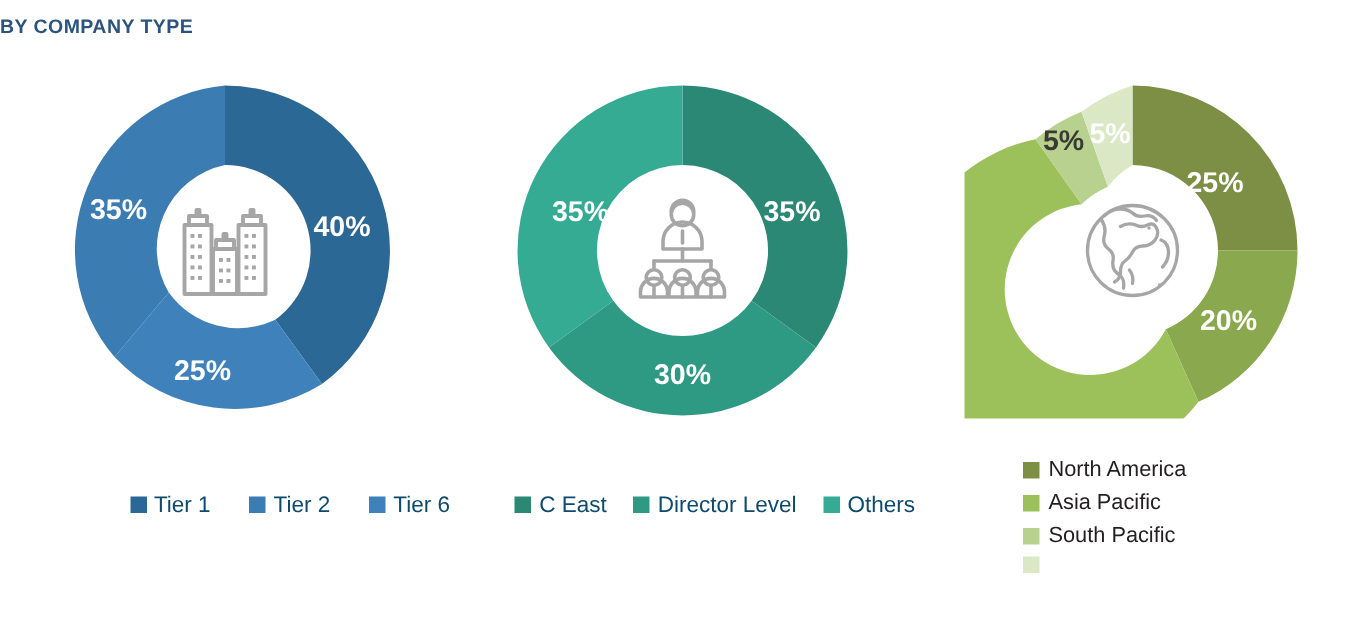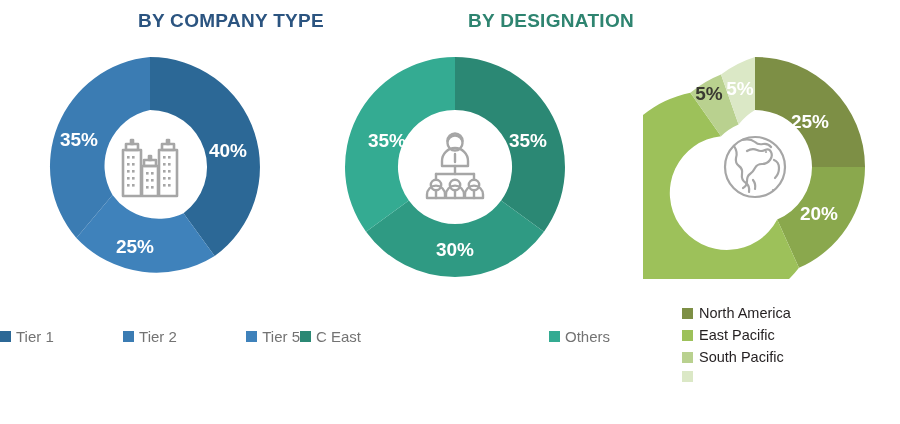--- a/index.html
+++ b/index.html
@@ -22,26 +22,25 @@
   }
   #panel-company { left: 0px;   width: 300px; }
   #panel-designation { left: 300px; width: 310px; }
   #panel-region { left: 610px; width: 290px; }
 
   .panel-title {
     position: absolute;
     top: 10px;
     left: 0;
     width: 100%;
-    text-align: right;
-    font-size: 19px;
+    text-align: left;
+    font-size: 13px;
     font-weight: bold;
     letter-spacing: 0.3px;
     white-space: nowrap;
-    margin-left: 24px;
   }
   #title-company { color: #2b5480; }
   #title-designation { color: #2e8470; }
   #title-region { color: #77a036; }
 
   .donut-wrap {
     position: absolute;
     top: 55px;
     left: 50%;
     transform: translateX(-50%);
@@ -71,25 +70,25 @@
     height: 78px;
   }
 
   
   .legend-row {
     position: absolute;
     top: 328px;
     left: 0;
     width: 100%;
     display: flex;
-    justify-content: space-between;
+    justify-content: flex-end;
     align-items: center;
     gap: 26px;
     font-size: 15px;
-    color: #737373;
+    color: #0c4a6e;
     white-space: nowrap;
   }
   #legend-designation { gap: 18px; }
   .legend-item {
     display: flex;
     align-items: center;
     gap: 5px;
   }
   .swatch {
     width: 11px;
@@ -178,28 +177,27 @@
     <div class="legend-item">
       <span class="swatch" style="background:#2c6896"></span>
       <span>Tier 1</span>
     </div>
     <div class="legend-item">
       <span class="swatch" style="background:#3b7cb3"></span>
       <span>Tier 2</span>
     </div>
     <div class="legend-item">
       <span class="swatch" style="background:#3f82bb"></span>
-      <span>Tier 5</span>
+      <span>Tier 6</span>
     </div>
   </div>
 </div>
 
 <div class="panel" id="panel-designation">
 
-  <div class="panel-title" id="title-designation">BY DESIGNATION</div>
 
   <div class="donut-wrap">
     <svg class="donut-svg" viewBox="0 0 224 224">
 
       <path fill="#2b8874" d="M 112 2 A 110 110 0 0 1 200.98 176.65 L 158.13 145.53 A 57 57 0 0 0 112 55 Z"></path>
 
       <path fill="#2f9a83" d="M 200.98 176.65 A 110 110 0 0 1 23.02 176.65 L 65.87 145.53 A 57 57 0 0 0 158.13 145.53 Z"></path>
 
       <path fill="#34ab92" d="M 23.02 176.65 A 110 110 0 0 1 112 2 L 112 55 A 57 57 0 0 0 65.87 145.53 Z"></path>
 
@@ -230,20 +228,24 @@
       </g>
     </svg>
   </div>
 
   <div class="legend-row" id="legend-designation">
     <div class="legend-item">
       <span class="swatch" style="background:#2b8874"></span>
       <span>C East</span>
     </div>
     <div class="legend-item">
+      <span class="swatch" style="background:#2f9a83"></span>
+      <span>Director Level</span>
+    </div>
+    <div class="legend-item">
       <span class="swatch" style="background:#34ab92"></span>
       <span>Others</span>
     </div>
   </div>
 </div>
 
 <div class="panel" id="panel-region">
 
 
   <div class="donut-wrap">
@@ -280,21 +282,21 @@
     </svg>
   </div>
 
   <div class="legend-col" id="legend-region">
     <div class="legend-item">
       <span class="swatch" style="background:#7d8f45"></span>
       <span>North America</span>
     </div>
     <div class="legend-item">
       <span class="swatch" style="background:#9dc15a"></span>
-      <span>East Pacific</span>
+      <span>Asia Pacific</span>
     </div>
     <div class="legend-item">
       <span class="swatch" style="background:#b9d18f"></span>
       <span>South Pacific</span>
     </div>
     <div class="legend-item">
       <span class="swatch" style="background:#dbe8c6"></span>
     </div>
   </div>
 </div>

